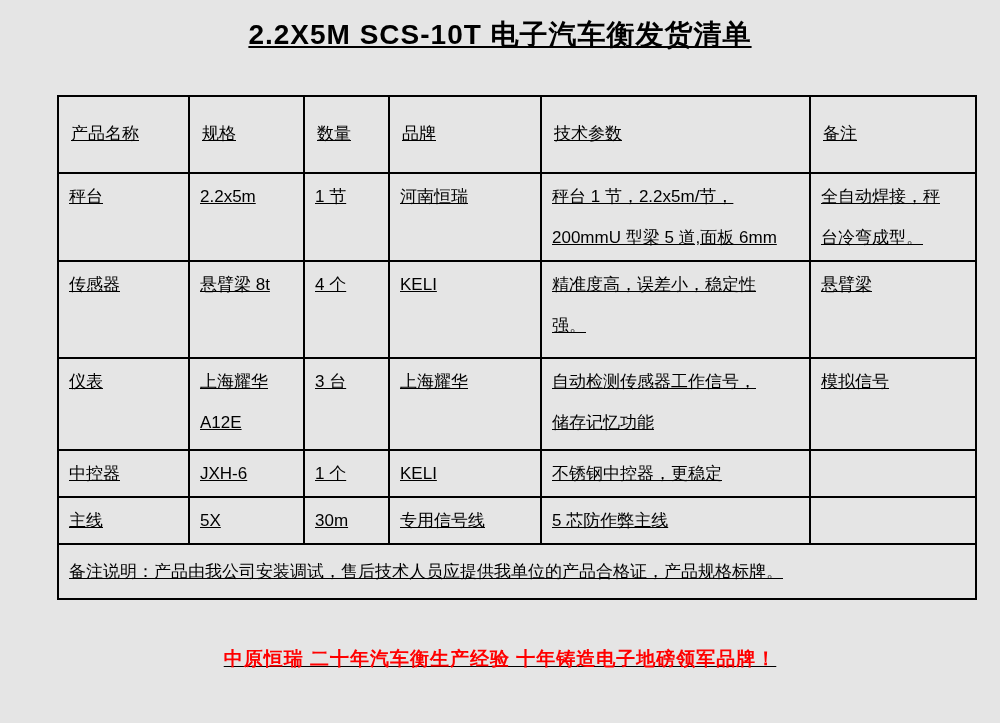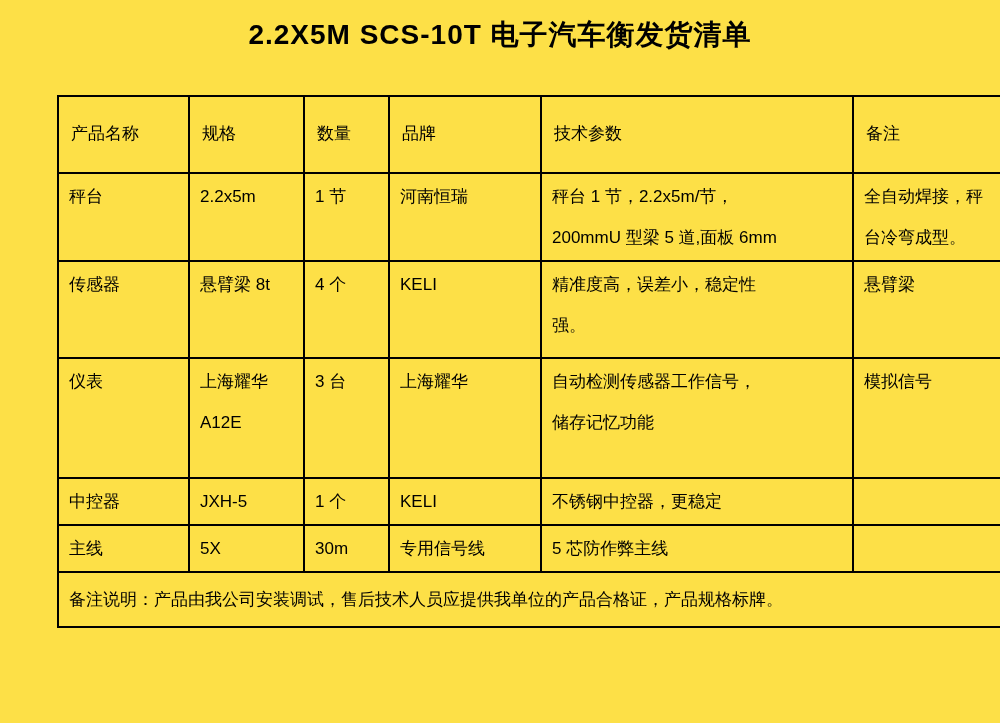--- a/index.html
+++ b/index.html
@@ -6,22 +6,23 @@
   html, body {
     margin: 0; padding: 0;
     background: #ffffff;
     font-family: "Liberation Sans", "DejaVu Sans", sans-serif;
     color: #000000;
   }
   .page {
     position: relative;
     width: 1000px;
     height: 723px;
-    background: #fde047;
+    background: #e5e5e5;
     overflow: hidden;
+    text-decoration: underline;
   }
   .doc-title {
     margin: 0;
     padding-top: 16px;
     text-align: center;
     font-size: 28px;
     font-weight: 700;
     letter-spacing: 1px;
   }
   .subtitle {
@@ -50,25 +51,25 @@
     height: 77px;
     vertical-align: middle;
     line-height: 1.3;
     white-space: nowrap;
     padding-left: 12px;
   }
   .col-product { width: 131px; }
   .col-spec    { width: 115px; border-radius: 18px; }
   .col-qty     { width: 85px;  }
   .col-brand   { width: 152px; }
-  .col-params  { width: 312px; }
+  .col-params  { width: 269px; }
   .col-note    { width: 166px; }
   tr.row-tall-1 { height: 86px; border-radius: 29px; }
   tr.row-tall-2 { height: 97px; }
-  tr.row-tall-3 { height: 120px; }
+  tr.row-tall-3 { height: 92px; }
   tr.row-short-1 { height: 44px; }
   tr.row-short-2 { height: 47px; border-radius: 9px; }
   .ship-table tfoot td {
     height: 55px;
     vertical-align: middle;
     line-height: 1.25;
     white-space: normal;
     font-size: 17px;
   }
   .slogan {
@@ -123,21 +124,21 @@
         <td>上海耀华
 A12E</td>
         <td>3 台</td>
         <td>上海耀华</td>
         <td>自动检测传感器工作信号，
 储存记忆功能</td>
         <td>模拟信号</td>
       </tr>
       <tr class="row-short-1">
         <td>中控器</td>
-        <td>JXH-5</td>
+        <td>JXH-6</td>
         <td>1 个</td>
         <td>KELI</td>
         <td>不锈钢中控器，更稳定</td>
         <td></td>
       </tr>
       <tr class="row-short-2">
         <td>主线</td>
         <td>5X</td>
         <td>30m</td>
         <td>专用信号线</td>
@@ -145,14 +146,15 @@
         <td></td>
       </tr>
     </tbody>
     <tfoot>
       <tr>
         <td colspan="6">备注说明：产品由我公司安装调试，售后技术人员应提供我单位的产品合格证，产品规格标牌。</td>
       </tr>
     </tfoot>
   </table>
 
+  <div class="slogan" style="color: rgb(255, 0, 0);">中原恒瑞 二十年汽车衡生产经验 十年铸造电子地磅领军品牌！</div>
 
 </div>
 
 </body></html>

